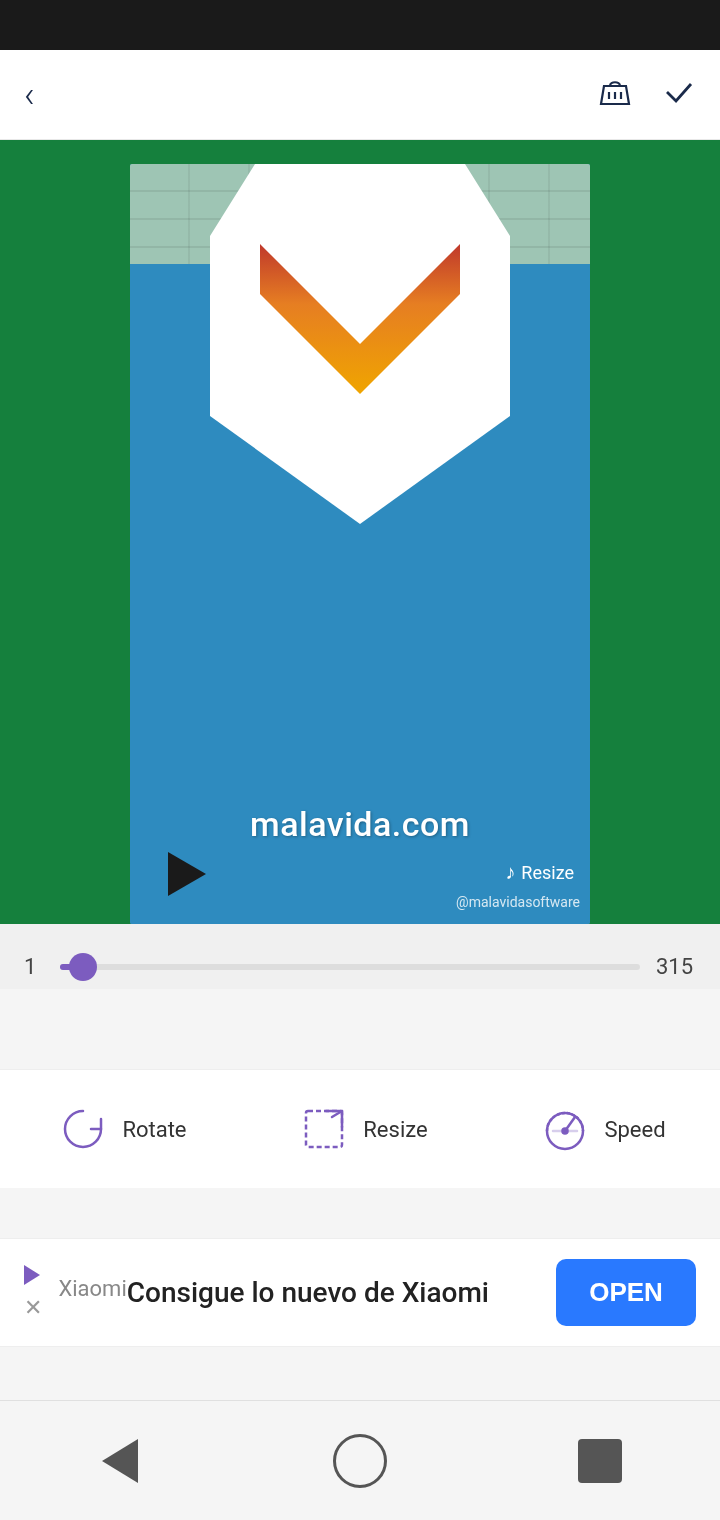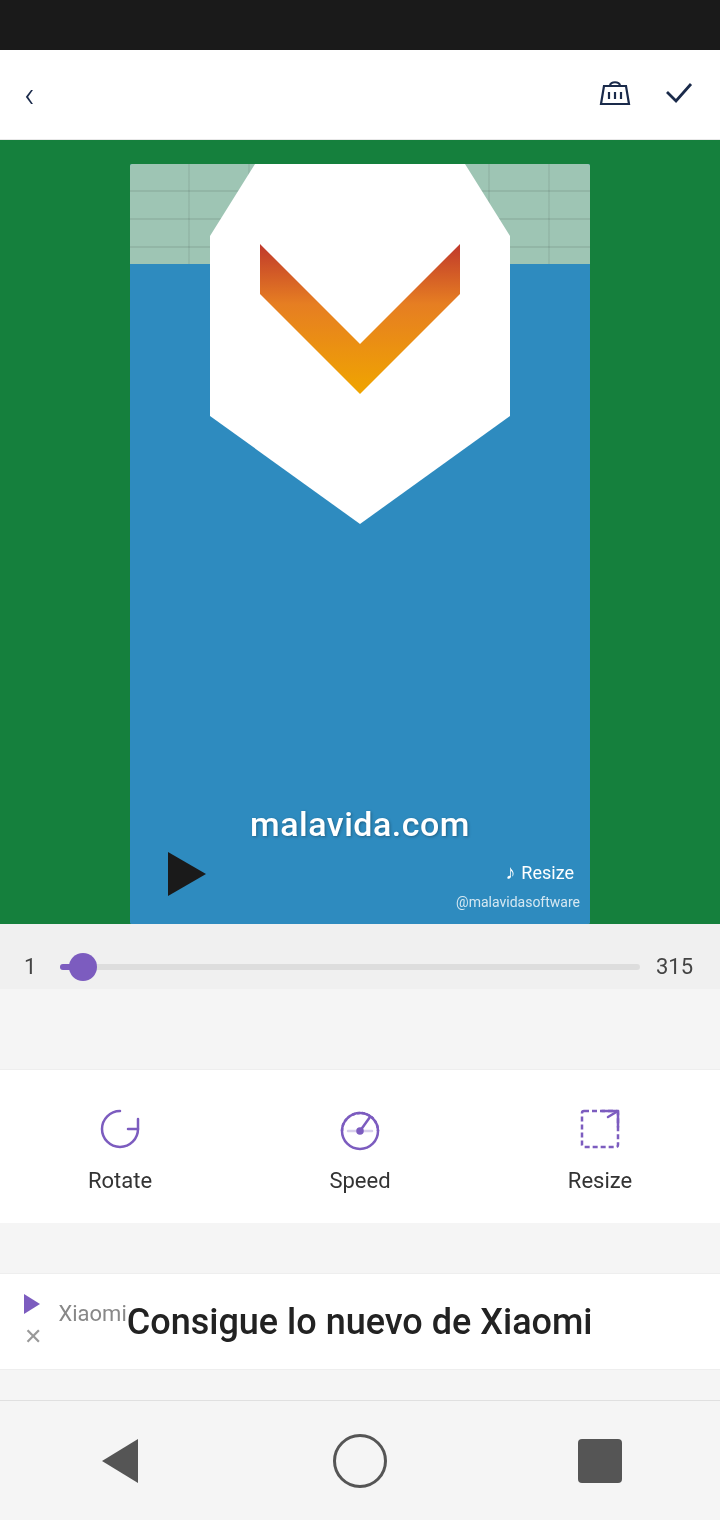--- a/index.html
+++ b/index.html
@@ -238,21 +238,21 @@
       width: 100%;
       padding: 30px 0 30px 0;
       display: flex;
       justify-content: space-around;
       align-items: center;
       border-top: 1px solid #eee;
     }
 
     .toolbar-item {
       display: flex;
-      flex-direction: column;
+      flex-direction: row;
       align-items: center;
       gap: 10px;
       cursor: pointer;
       min-width: 100px;
     }
     .toolbar-icon {
       width: 58px;
       height: 58px;
       display: flex;
       align-items: center;
@@ -316,21 +316,21 @@
     }
     .ad-text-block {
       display: flex;
       flex-direction: row;
     }
     .ad-company {
       font-size: 22px;
       color: #888;
     }
     .ad-text {
-      font-size: 36px;
+      font-size: 28px;
       color: #222;
       font-weight: 500;
     }
     .ad-open-btn {
       background: #2979ff;
       color: white;
       font-size: 26px;
       font-weight: 600;
       padding: 18px 32px;
       border-radius: 10px;
@@ -497,57 +497,58 @@
         <path d="M26 8 A18 18 0 1 0 44 26" stroke-linecap="round"></path>
         <polyline points="44,16 44,26 34,26" stroke-linecap="round" stroke-linejoin="round"></polyline>
       </svg>
     </div>
     <span class="toolbar-label">Rotate</span>
   </div>
 
   <div class="toolbar-item">
     <div class="toolbar-icon">
       <svg viewBox="0 0 52 52" fill="none" stroke="#7c5cbf" stroke-width="2.8">
+        <rect x="8" y="8" width="36" height="36" rx="2" stroke-dasharray="5,3"></rect>
+        <polyline points="28,8 44,8 44,24" stroke-linecap="round" stroke-linejoin="round"></polyline>
+        <line x1="34" y1="14" x2="44" y2="8" stroke-linecap="round"></line>
+      </svg>
+    </div>
+    <span class="toolbar-label">Resize</span>
+  </div>
+
+  <div class="toolbar-item">
+    <div class="toolbar-icon">
+      <svg viewBox="0 0 52 52" fill="none" stroke="#7c5cbf" stroke-width="2.8">
         <circle cx="26" cy="28" r="18"></circle>
         <path d="M26 28 L36 14" stroke-linecap="round"></path>
         <line x1="14" y1="28" x2="38" y2="28" stroke-linecap="round" stroke-opacity="0.3"></line>
         <circle cx="26" cy="28" r="2.5" fill="#7c5cbf"></circle>
         <path d="M8 28 A18 18 0 0 1 44 28" stroke-dasharray="3,2"></path>
       </svg>
     </div>
     <span class="toolbar-label">Speed</span>
   </div>
 
-  <div class="toolbar-item">
-    <div class="toolbar-icon">
-      <svg viewBox="0 0 52 52" fill="none" stroke="#7c5cbf" stroke-width="2.8">
-        <rect x="8" y="8" width="36" height="36" rx="2" stroke-dasharray="5,3"></rect>
-        <polyline points="28,8 44,8 44,24" stroke-linecap="round" stroke-linejoin="round"></polyline>
-        <line x1="34" y1="14" x2="44" y2="8" stroke-linecap="round"></line>
-      </svg>
-    </div>
-    <span class="toolbar-label">Resize</span>
-  </div>
-
 
 </div>
 
 <div class="toolbar-spacer"></div>
 
 <div class="ad-banner">
   <div class="ad-left">
     <div class="ad-play-icon">
       <div class="ad-play-triangle"></div>
       <span class="ad-close-x">✕</span>
     </div>
     <div class="ad-text-block">
       <span class="ad-company">Xiaomi</span>
       <span class="ad-text">Consigue lo nuevo de Xiaomi</span>
     </div>
   </div>
+  <button class="ad-open-btn">OPEN</button>
 </div>
 
 <div class="bottom-pad"></div>
 
 <div class="nav-bar">
   <div class="nav-btn">
     <div class="nav-back-triangle"></div>
   </div>
   <div class="nav-btn">
     <div class="nav-home-circle"></div>

